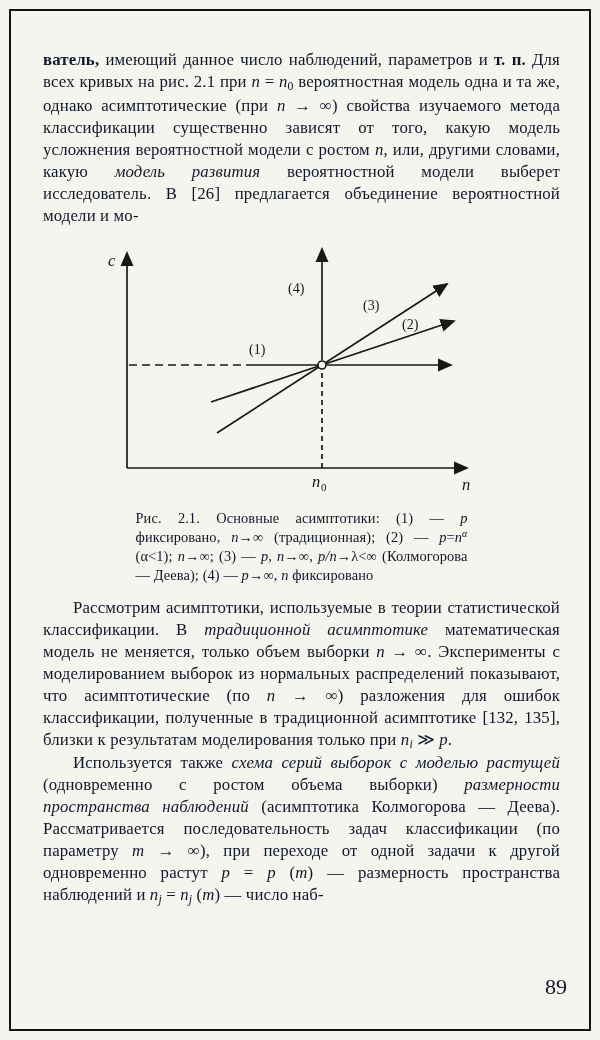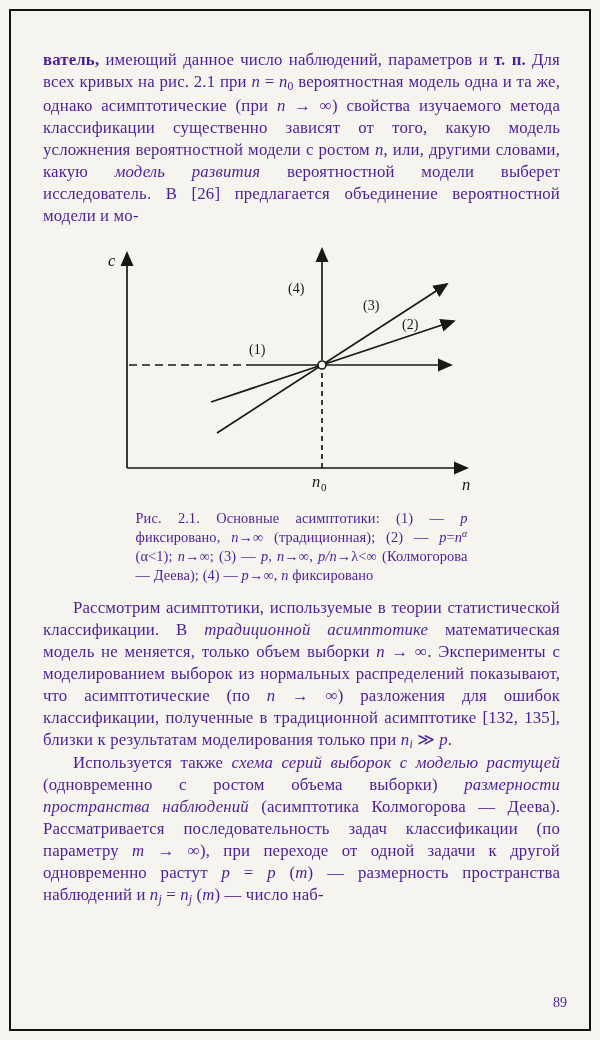--- a/index.html
+++ b/index.html
@@ -1,37 +1,37 @@
 <!DOCTYPE html>
 <html><head>
 <meta charset="utf-8">
 <style>
   html,body{margin:0;padding:0;background:#cfcdc7;}
   .page{
     position:relative;width:600px;height:1040px;margin:0 auto;
-    background:#f5f4ee;color:#4c1d95;overflow:hidden;
+    background:#f5f4ee;color:#0f172a;overflow:hidden;
     font-family:"Liberation Serif","DejaVu Serif",serif;
   }
   .frame{position:absolute;top:9px;left:9px;right:9px;bottom:9px;
     border:2px solid #14120e;pointer-events:none;}
   .content{position:absolute;left:43px;right:40px;top:49px;}
   .para{margin:0;text-align:justify;font-size:16.8px;line-height:1.31;letter-spacing:.15px;}
   .para.indent{text-indent:30px;}
   .rs-i{font-style:italic;}
   .rs-b{font-weight:bold;}
   .rs-sub{font-size:.7em;vertical-align:-.28em;}
   .rs-sup{font-size:.7em;vertical-align:.5em;}
   .figure-block{margin:10px 0 4px 0;}
   svg.fig{display:block;margin-left:54px;}
   .figtext text{font-size:14px;fill:#1a1812;font-family:"Liberation Serif","DejaVu Serif",serif;}
   .figtext text.axl{font-style:italic;font-size:16.5px;}
   .figtext text.subl{font-size:11px;}
   .caption{width:332px;margin:10px auto 12px auto;font-size:14.4px;line-height:1.3;
     text-align:justify;letter-spacing:.1px;}
-  .pagenum{position:absolute;right:33px;bottom:29px;font-size:14px;}
+  .pagenum{position:absolute;right:33px;bottom:40px;font-size:22px;}
 </style>
 </head>
 <body>
 
 <div class="page">
   <div class="frame"></div>
 
   <div class="content">
 
     <p class="para"><span class="rs-b">ватель,</span><span> имеющий данное число наблюдений, параметров и </span><span class="rs-b">т. п.</span><span> Для всех кривых на рис. 2.1 при </span><span class="rs-i">n</span><span> = </span><span class="rs-i">n</span><span class="rs-sub">0</span><span> вероятностная модель одна и та же, однако асимптотические (при </span><span class="rs-i">n</span><span> → ∞) свойства изучаемого метода классификации существенно зависят от того, какую модель усложнения вероятностной модели с ростом </span><span class="rs-i">n</span><span>, или, другими словами, какую </span><span class="rs-i">модель развития</span><span> вероятностной модели выберет исследователь. В [26] предлагается объединение вероятностной модели и мо-</span></p>

